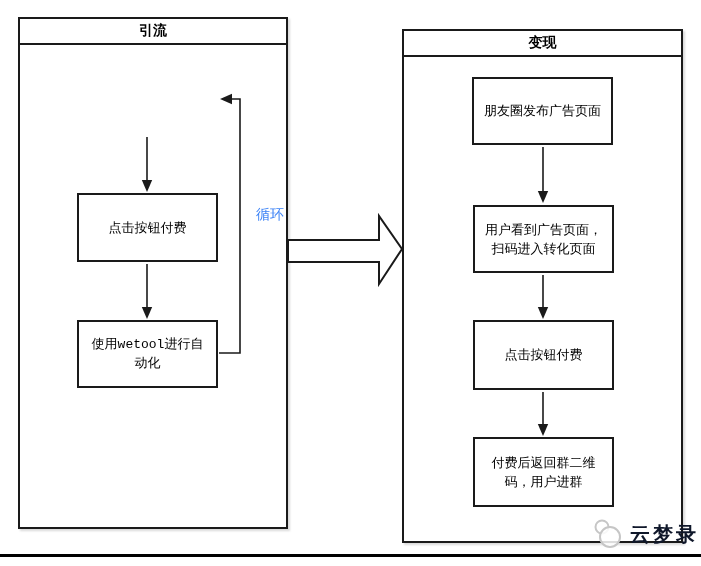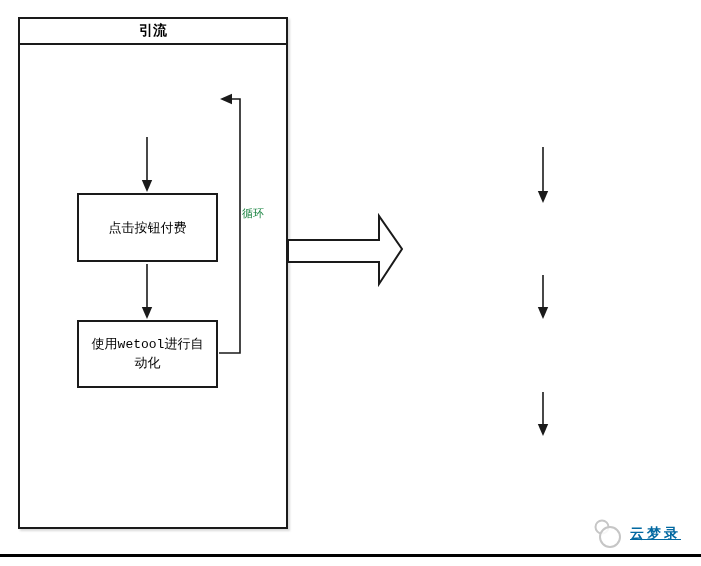--- a/index.html
+++ b/index.html
@@ -46,51 +46,58 @@
   .nR3 { left:69px; top:289px; width:141px; height:70px; }
   .nR4 { left:69px; top:406px; width:141px; height:70px; }
 
   #connectors {
     position:absolute; left:0; top:0;
     width:701px; height:566px;
     pointer-events:none;
   }
 
   .loop-label {
-    position:absolute; left:242px; top:206px;
-    font-size:11px; color:#15803d; background:transparent;
+    position:absolute; left:256px; top:206px;
+    font-size:14px; color:#3b82f6; background:transparent;
   }
 
   .watermark {
     position:absolute; left:591px; top:518px;
     display:flex; align-items:center; gap:3px;
     z-index:5;
   }
   .watermark-text {
-    font-size:14px; font-weight:bold;
-    color:#0369a1; letter-spacing:3px;text-decoration:underline;
+    font-size:20px; font-weight:bold;
+    color:#0f172a; letter-spacing:3px;
   }
 
   .bottom-rule {
     position:absolute; left:0; top:554px;
     width:701px; height:3px;
     background:#000000;
   }
 </style>
 </head>
 <body>
 
 <div id="canvas">
 
   <section class="panel panel-left">
     <header class="panel-title">引流</header>
     <div class="node nL2">点击按钮付费</div>
     <div class="node nL3">使用wetool进行自动化</div>
   </section>
 
+  <section class="panel panel-right">
+    <header class="panel-title">变现</header>
+    <div class="node nR1">朋友圈发布广告页面</div>
+    <div class="node nR2">用户看到广告页面，扫码进入转化页面</div>
+    <div class="node nR3">点击按钮付费</div>
+    <div class="node nR4">付费后返回群二维码，用户进群</div>
+  </section>
 
   <svg id="connectors" viewBox="0 0 701 566" xmlns="http://www.w3.org/2000/svg">
 
     <g>
       <line x1="147" y1="137" x2="147" y2="181" stroke="#1a1a1a" stroke-width="1.6"></line>
       <polygon points="147,192 141.8,180 152.2,180" fill="#1a1a1a"></polygon>
     </g>
 
     <g>
       <line x1="147" y1="264" x2="147" y2="308" stroke="#1a1a1a" stroke-width="1.6"></line>

